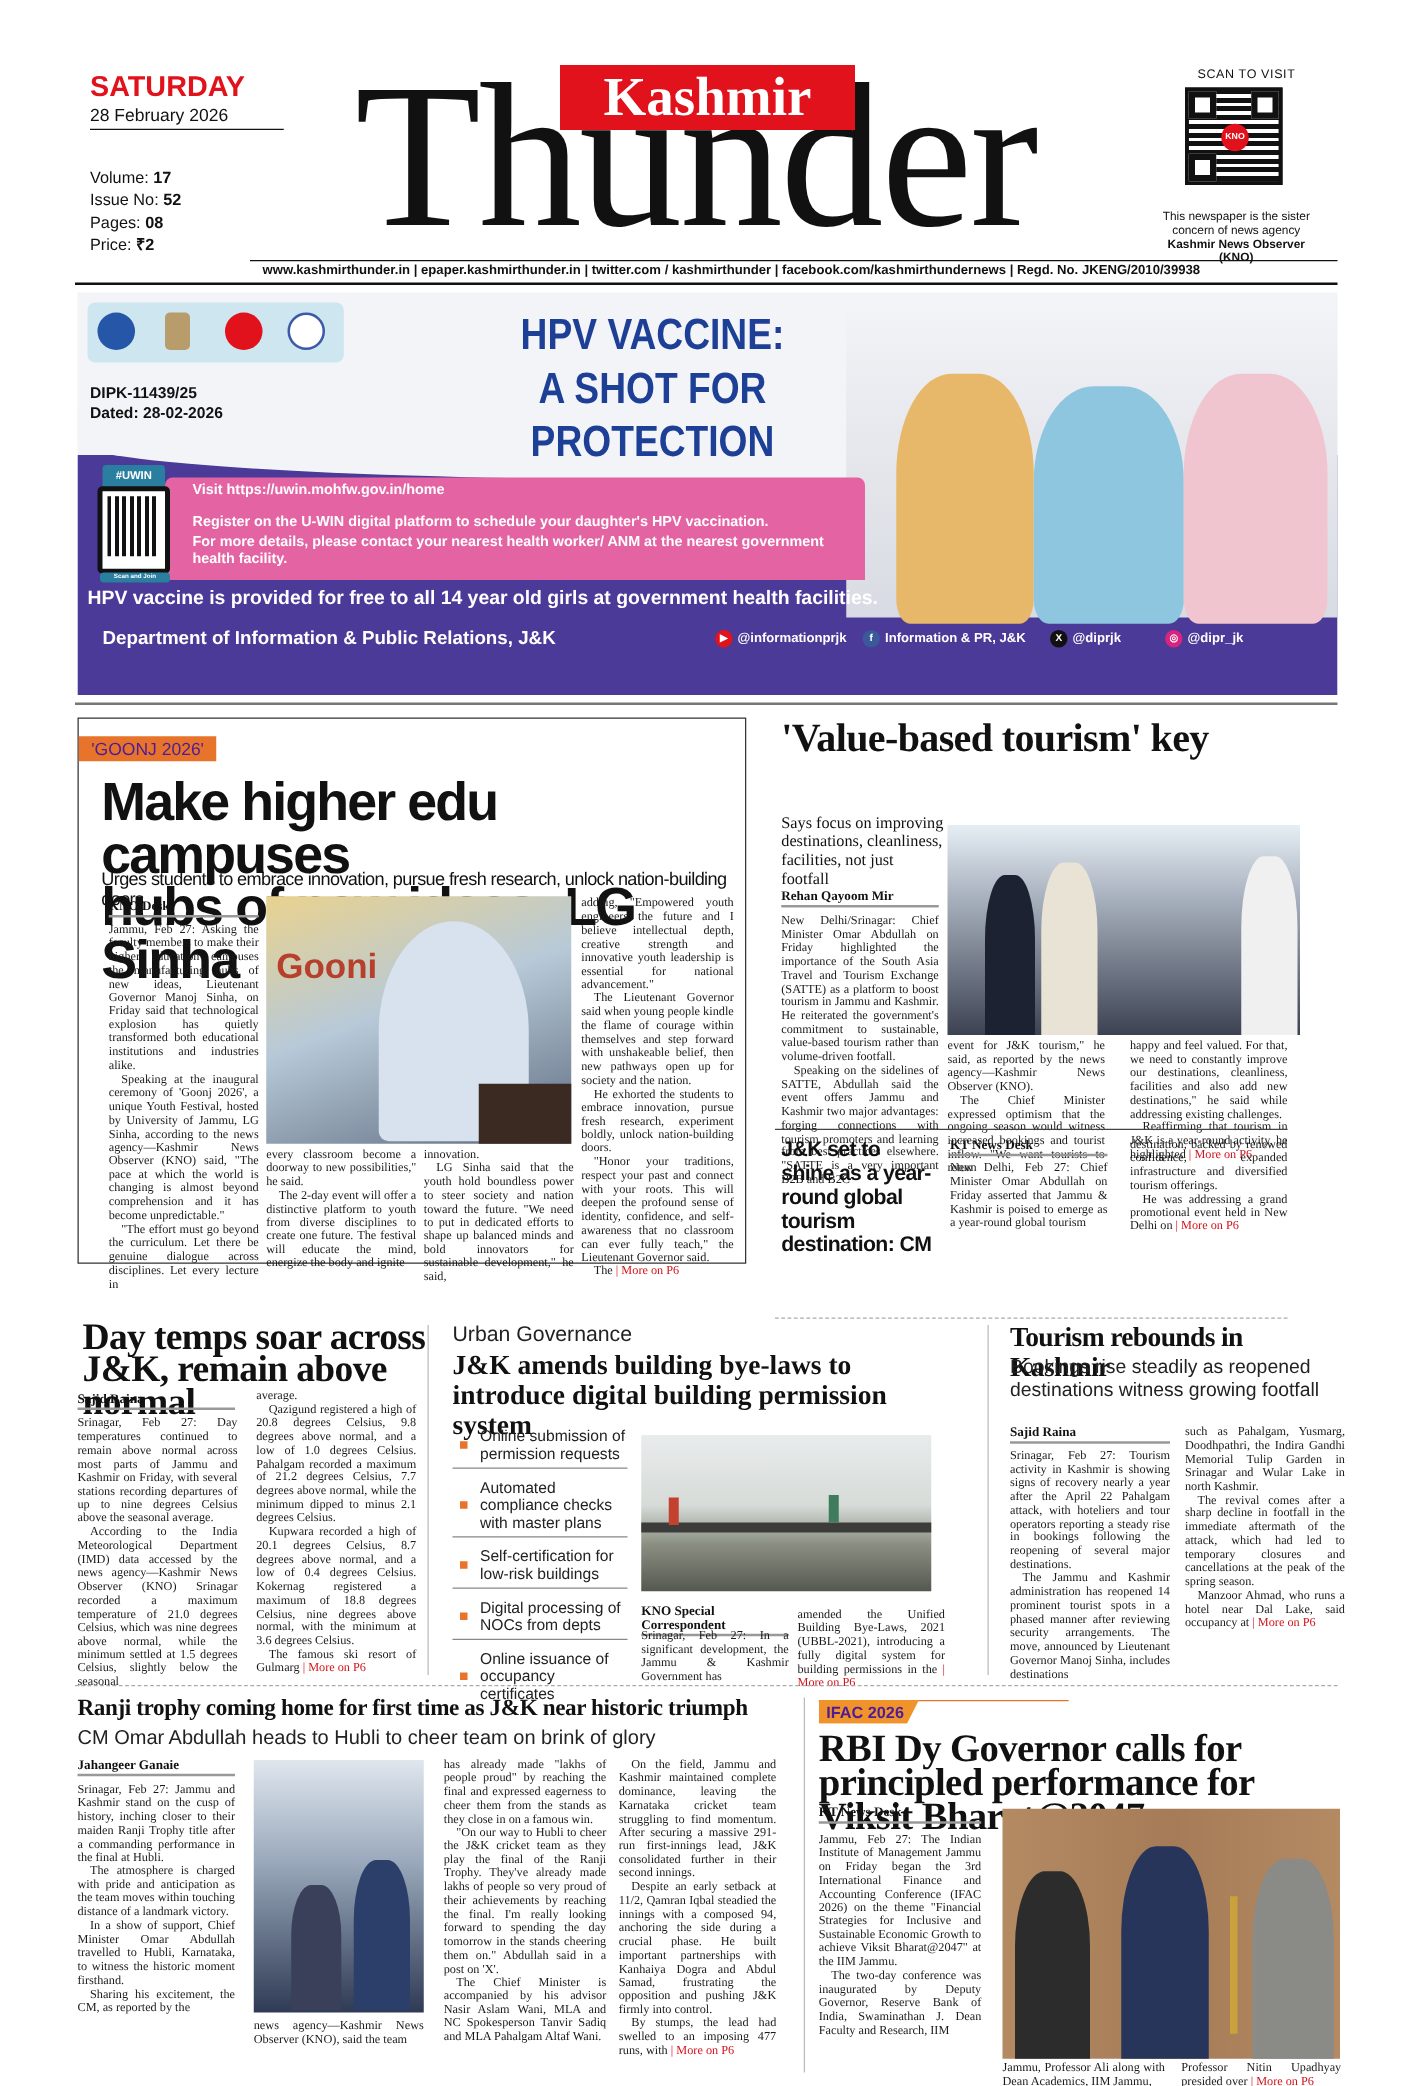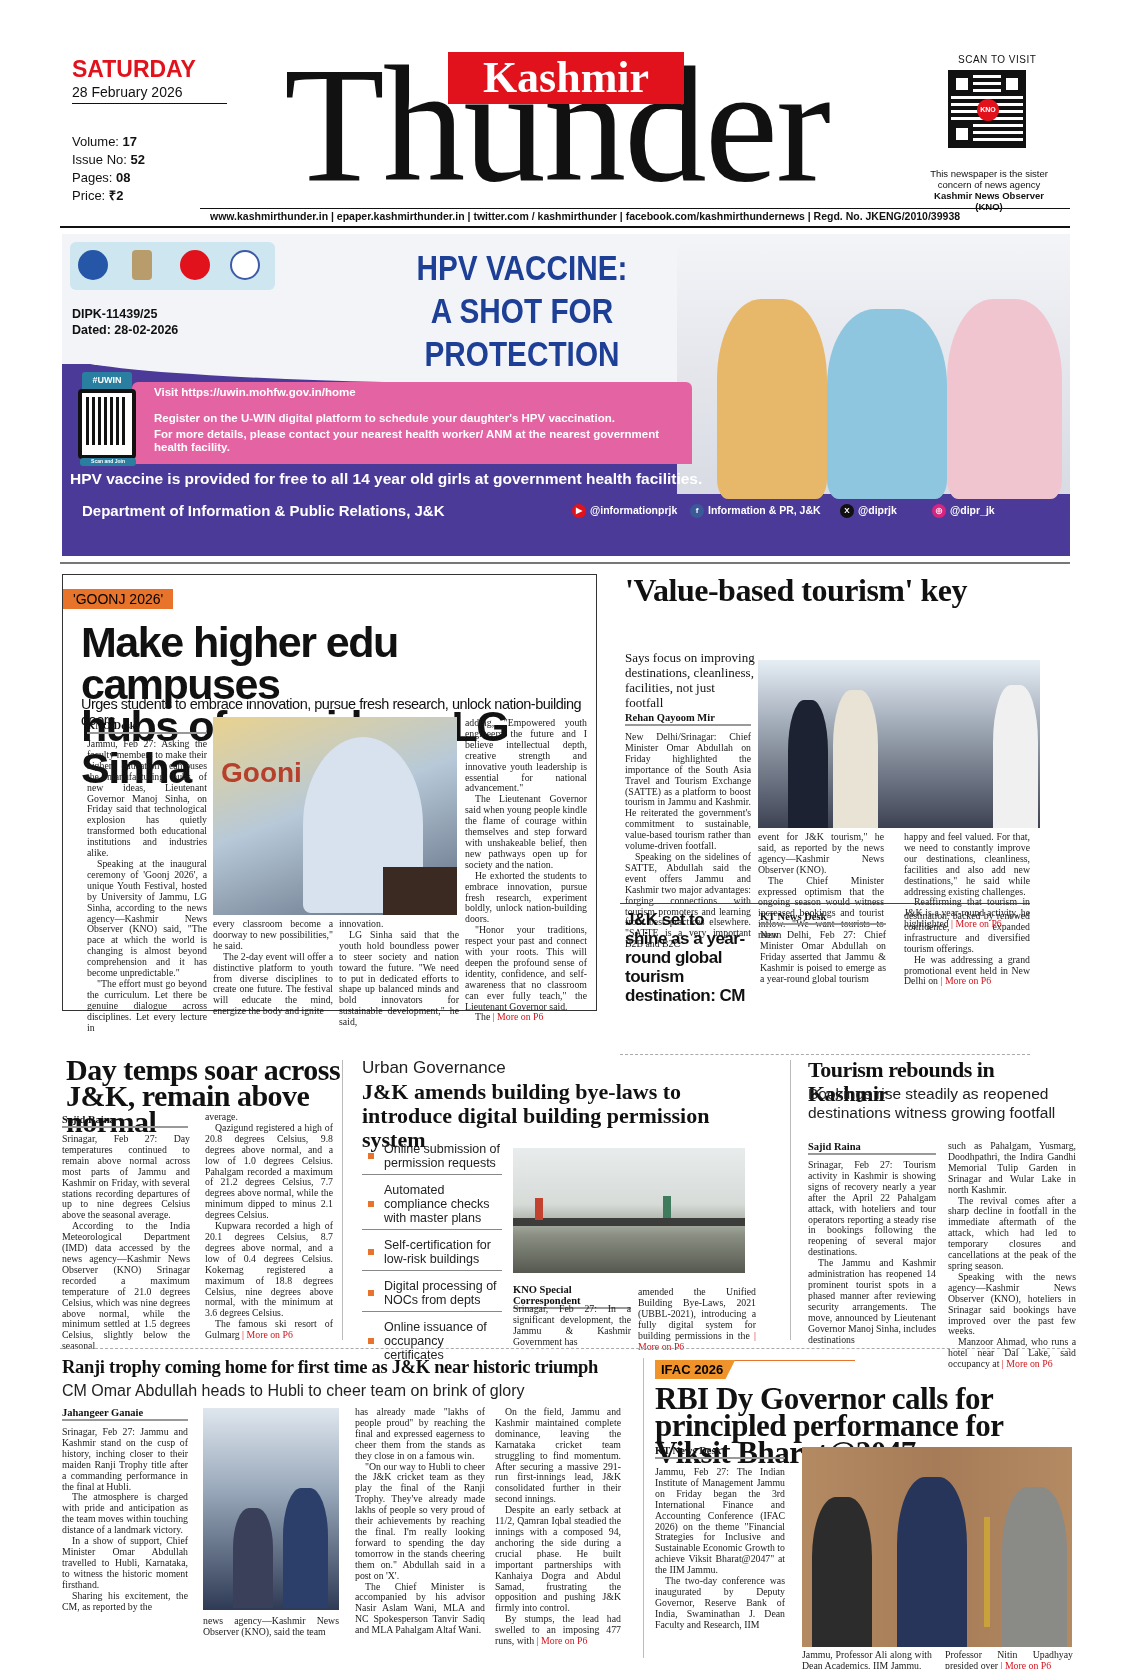--- a/index.html
+++ b/index.html
@@ -38,21 +38,21 @@
 .ad .scanj{position:absolute;left:18px;top:224px;width:56px;height:8px;background:#2a7ea0;color:#fff;font:bold 5px "Liberation Sans",sans-serif;text-align:center;border-radius:3px}
 .ad .free{position:absolute;left:8px;top:236px;font:bold 15.5px "Liberation Sans",sans-serif;color:#fff}
 .ad .dept{position:absolute;left:20px;top:268px;font:bold 15px "Liberation Sans",sans-serif;color:#fff}
 .ad .soc{position:absolute;top:270px;font:bold 10.5px "Liberation Sans",sans-serif;color:#fff;white-space:nowrap}
 .ad .soc i{display:inline-block;width:14px;height:14px;border-radius:50%;margin-right:4px;vertical-align:middle;font-style:normal;font-size:8px;text-align:center;line-height:14px}
 .ad .photo{position:absolute;left:615px;top:5px;width:393px;height:255px;background:linear-gradient(180deg,#f3f4f8 0%,#e8e9ee 40%,#d8dbe3 100%)}
 .fig{position:absolute;border-radius:40% 40% 10% 10%}
 .rule3{left:60px;top:562px;width:1010px;border-top:2px solid #777}
 
 .box1{left:62px;top:574px;width:535px;height:437px;border:1.3px solid #333}
-.tag{background:#e8742b;color:#000000;font:14px "Liberation Sans",sans-serif;padding:2px 10px}
+.tag{background:#e8742b;color:#4c1d95;font:14px "Liberation Sans",sans-serif;padding:2px 10px}
 .h-big{font:bold 43px "Liberation Sans",sans-serif;line-height:42px;letter-spacing:-1.5px}
 .deck{font:14.5px "Liberation Sans",sans-serif;letter-spacing:-0.5px}
 .by{font:bold 10.5px "Liberation Serif",serif;border-bottom:2px solid #999;padding-bottom:1px}
 .col{font:9.8px "Liberation Serif",serif;line-height:10.9px;text-align:justify;color:#1a1a1a}
 .col p{text-indent:10px}
 .col p.ni{text-indent:0}
 .more{color:#d1131b}
 .img{background:linear-gradient(135deg,#c9b48e,#7d8da5)}
 .h-serif{font:bold 30px "Liberation Serif",serif;line-height:32px;letter-spacing:-0.5px}
 .h-mid{font:bold 22px "Liberation Serif",serif;line-height:24px}
@@ -246,21 +246,20 @@
 <div class="abs h-serif" style="left:808px;top:1058px;width:270px;font-size:22px;line-height:24px">Tourism rebounds in Kashmir</div>
 <div class="abs sub" style="left:808px;top:1084px;width:270px;font-size:15.5px">Bookings rise steadily as reopened destinations witness growing footfall</div>
 <div class="abs by" style="left:808px;top:1141px;width:128px">Sajid Raina</div>
 <div class="abs col" style="left:808px;top:1160px;width:128px">
   <p class="ni">Srinagar, Feb 27: Tourism activity in Kashmir is showing signs of recovery nearly a year after the April 22 Pahalgam attack, with hoteliers and tour operators reporting a steady rise in bookings following the reopening of several major destinations.</p>
   <p>The Jammu and Kashmir administration has reopened 14 prominent tourist spots in a phased manner after reviewing security arrangements. The move, announced by Lieutenant Governor Manoj Sinha, includes destinations</p>
 </div>
 <div class="abs col" style="left:948px;top:1141px;width:128px">
   <p class="ni">such as Pahalgam, Yusmarg, Doodhpathri, the Indira Gandhi Memorial Tulip Garden in Srinagar and Wular Lake in north Kashmir.</p>
   <p>The revival comes after a sharp decline in footfall in the immediate aftermath of the attack, which had led to temporary closures and cancellations at the peak of the spring season.</p>
-  <p>Speaking with the news agency—Kashmir News Observer (KNO), hoteliers in Srinagar said bookings have improved over the past few weeks.</p>
   <p><span>Manzoor Ahmad, who runs a hotel near Dal Lake, said occupancy at</span> <span class="more">| More on P6</span></p>
 </div>
 
 <div class="abs dash" style="left:60px;top:1348px;width:1010px"></div>
 
 <div class="abs" style="left:62px;top:1357px;width:560px;font:bold 18.5px 'Liberation Serif',serif;letter-spacing:-0.3px">Ranji trophy coming home for first time as J&amp;K near historic triumph</div>
 <div class="abs sub" style="left:62px;top:1381px;width:560px;font-size:16px">CM Omar Abdullah heads to Hubli to cheer team on brink of glory</div>
 <div class="abs by" style="left:62px;top:1407px;width:126px">Jahangeer Ganaie</div>
 <div class="abs col" style="left:62px;top:1427px;width:126px">
   <p class="ni">Srinagar, Feb 27: Jammu and Kashmir stand on the cusp of history, inching closer to their maiden Ranji Trophy title after a commanding performance in the final at Hubli.</p>

